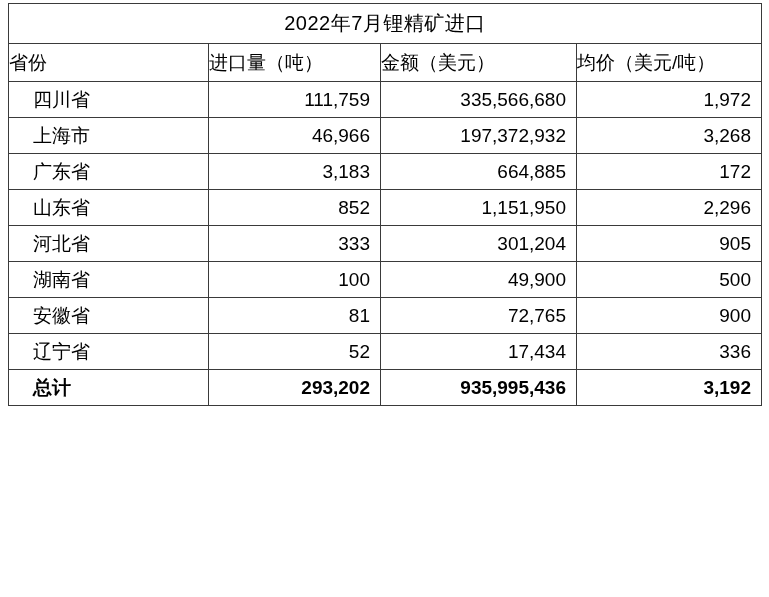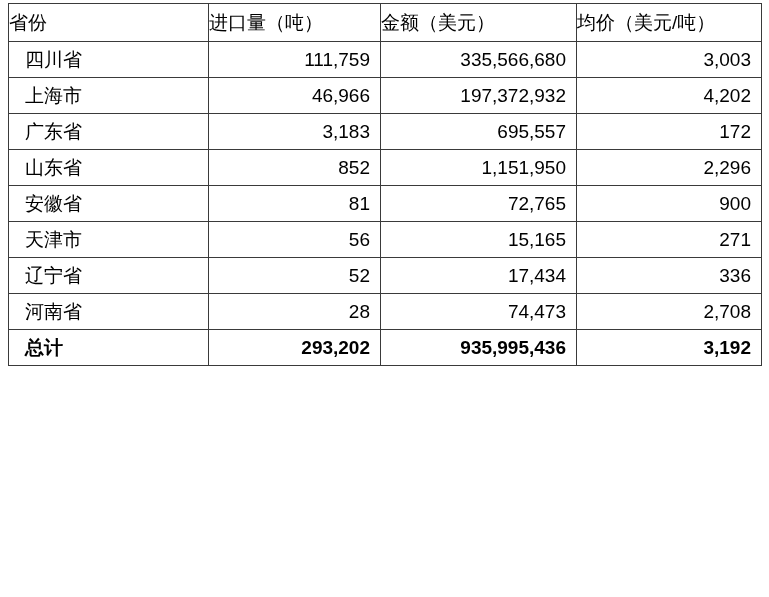--- a/index.html
+++ b/index.html
@@ -45,21 +45,21 @@
     vertical-align: middle;
     font-size: 19px;
   }
   .cell {
     height: 35px;
     vertical-align: middle;
     font-size: 19px;
   }
   .cell.prov {
     text-align: left;
-    padding-left: 16px;
+    padding-left: 24px;
   }
   .cell.num {
     text-align: right;
     padding-right: 10px;
   }
   .total .cell {
     font-weight: bold;
   }
   .col-prov { width: 200px; }
   .col-qty  { width: 172px; }
@@ -72,72 +72,75 @@
 <div class="sheet">
   <table class="data-table">
     <colgroup>
       <col class="col-prov">
       <col class="col-qty">
       <col class="col-amt">
       <col class="col-avg">
     </colgroup>
     <tbody id="table-body">
       <tr>
+        <td class="title-cell" colspan="4">2022年7月锂精矿进口</td>
+      </tr>
+      <tr>
         <td class="head-cell">省份</td>
         <td class="head-cell">进口量（吨）</td>
         <td class="head-cell">金额（美元）</td>
         <td class="head-cell">均价（美元/吨）</td>
       </tr>
     <tr>
           <td class="cell prov">四川省</td>
           <td class="cell num">111,759</td>
           <td class="cell num">335,566,680</td>
-          <td class="cell num">3,003</td>
+          <td class="cell num">1,972</td>
         </tr>
         <tr>
           <td class="cell prov">上海市</td>
           <td class="cell num">46,966</td>
           <td class="cell num">197,372,932</td>
-          <td class="cell num">4,202</td>
+          <td class="cell num">3,268</td>
         </tr>
         <tr>
           <td class="cell prov">广东省</td>
           <td class="cell num">3,183</td>
-          <td class="cell num">695,557</td>
+          <td class="cell num">664,885</td>
           <td class="cell num">172</td>
         </tr>
         <tr>
           <td class="cell prov">山东省</td>
           <td class="cell num">852</td>
           <td class="cell num">1,151,950</td>
           <td class="cell num">2,296</td>
         </tr>
         <tr>
+          <td class="cell prov">河北省</td>
+          <td class="cell num">333</td>
+          <td class="cell num">301,204</td>
+          <td class="cell num">905</td>
+        </tr>
+        <tr>
+          <td class="cell prov">湖南省</td>
+          <td class="cell num">100</td>
+          <td class="cell num">49,900</td>
+          <td class="cell num">500</td>
+        </tr>
+        <tr>
           <td class="cell prov">安徽省</td>
           <td class="cell num">81</td>
           <td class="cell num">72,765</td>
           <td class="cell num">900</td>
         </tr>
         <tr>
-          <td class="cell prov">天津市</td>
-          <td class="cell num">56</td>
-          <td class="cell num">15,165</td>
-          <td class="cell num">271</td>
-        </tr>
-        <tr>
           <td class="cell prov">辽宁省</td>
           <td class="cell num">52</td>
           <td class="cell num">17,434</td>
           <td class="cell num">336</td>
-        </tr>
-        <tr>
-          <td class="cell prov">河南省</td>
-          <td class="cell num">28</td>
-          <td class="cell num">74,473</td>
-          <td class="cell num">2,708</td>
         </tr>
         <tr class="total">
           <td class="cell prov">总计</td>
           <td class="cell num">293,202</td>
           <td class="cell num">935,995,436</td>
           <td class="cell num">3,192</td>
         </tr>
       </tbody>
   </table>
 </div>

